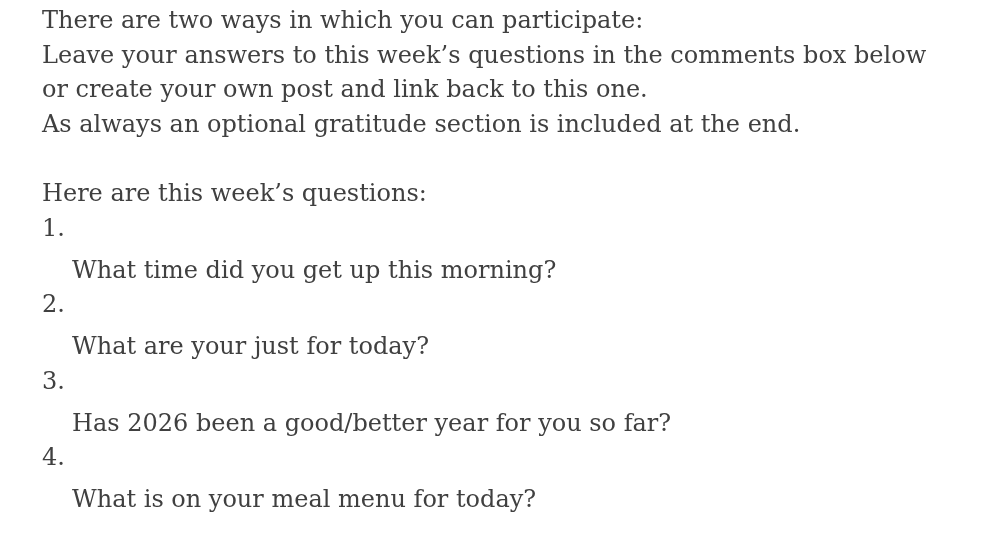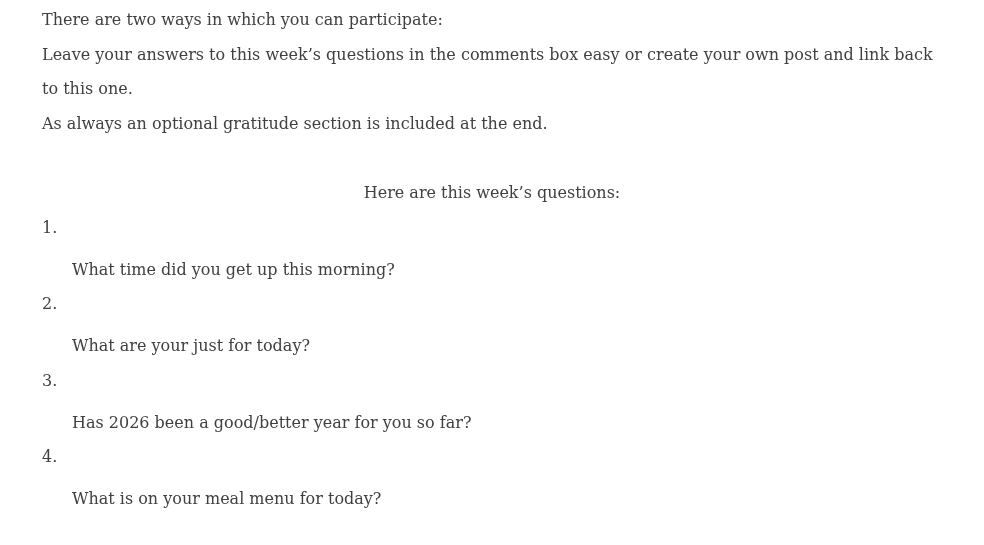--- a/index.html
+++ b/index.html
@@ -11,30 +11,29 @@
     width: 984px;
     height: 545px;
     overflow: hidden;
   }
   .post-content {
     box-sizing: border-box;
     padding: 3px 0 0 42px;
     width: 944px;
     color: #404040;
     font-family: "DejaVu Serif", "Liberation Serif", serif;
-    font-size: 16px;
+    font-size: 24px;
     line-height: 34.6px;
   }
   .post-content p {
     margin: 0;
     width: 900px;
   }
   p.questions-intro {
     margin-top: 34.6px;
-    text-align: center;
   }
   ol.questions-list {
     margin: 0;
     padding: 0;
     list-style: none;
     width: 900px;
   }
   ol.questions-list li {
     display: flex;
   }
@@ -45,21 +44,21 @@
   .q-text {
     flex: 1 1 auto;
     margin-top: 42px;
   }
 </style>
 </head>
 <body>
 
 <div class="post-content">
   <p>There are two ways in which you can participate:</p>
-  <p>Leave your answers to this week’s questions in the comments box easy or create your own post and link back to this one.</p>
+  <p>Leave your answers to this week’s questions in the comments box below or create your own post and link back to this one.</p>
   <p>As always an optional gratitude section is included at the end.</p>
 
   <p class="questions-intro">Here are this week’s questions:</p>
 
   <ol class="questions-list">
     <li>
       <span class="q-num">1.</span>
       <span class="q-text">What time did you get up this morning?</span>
     </li>
     <li>

